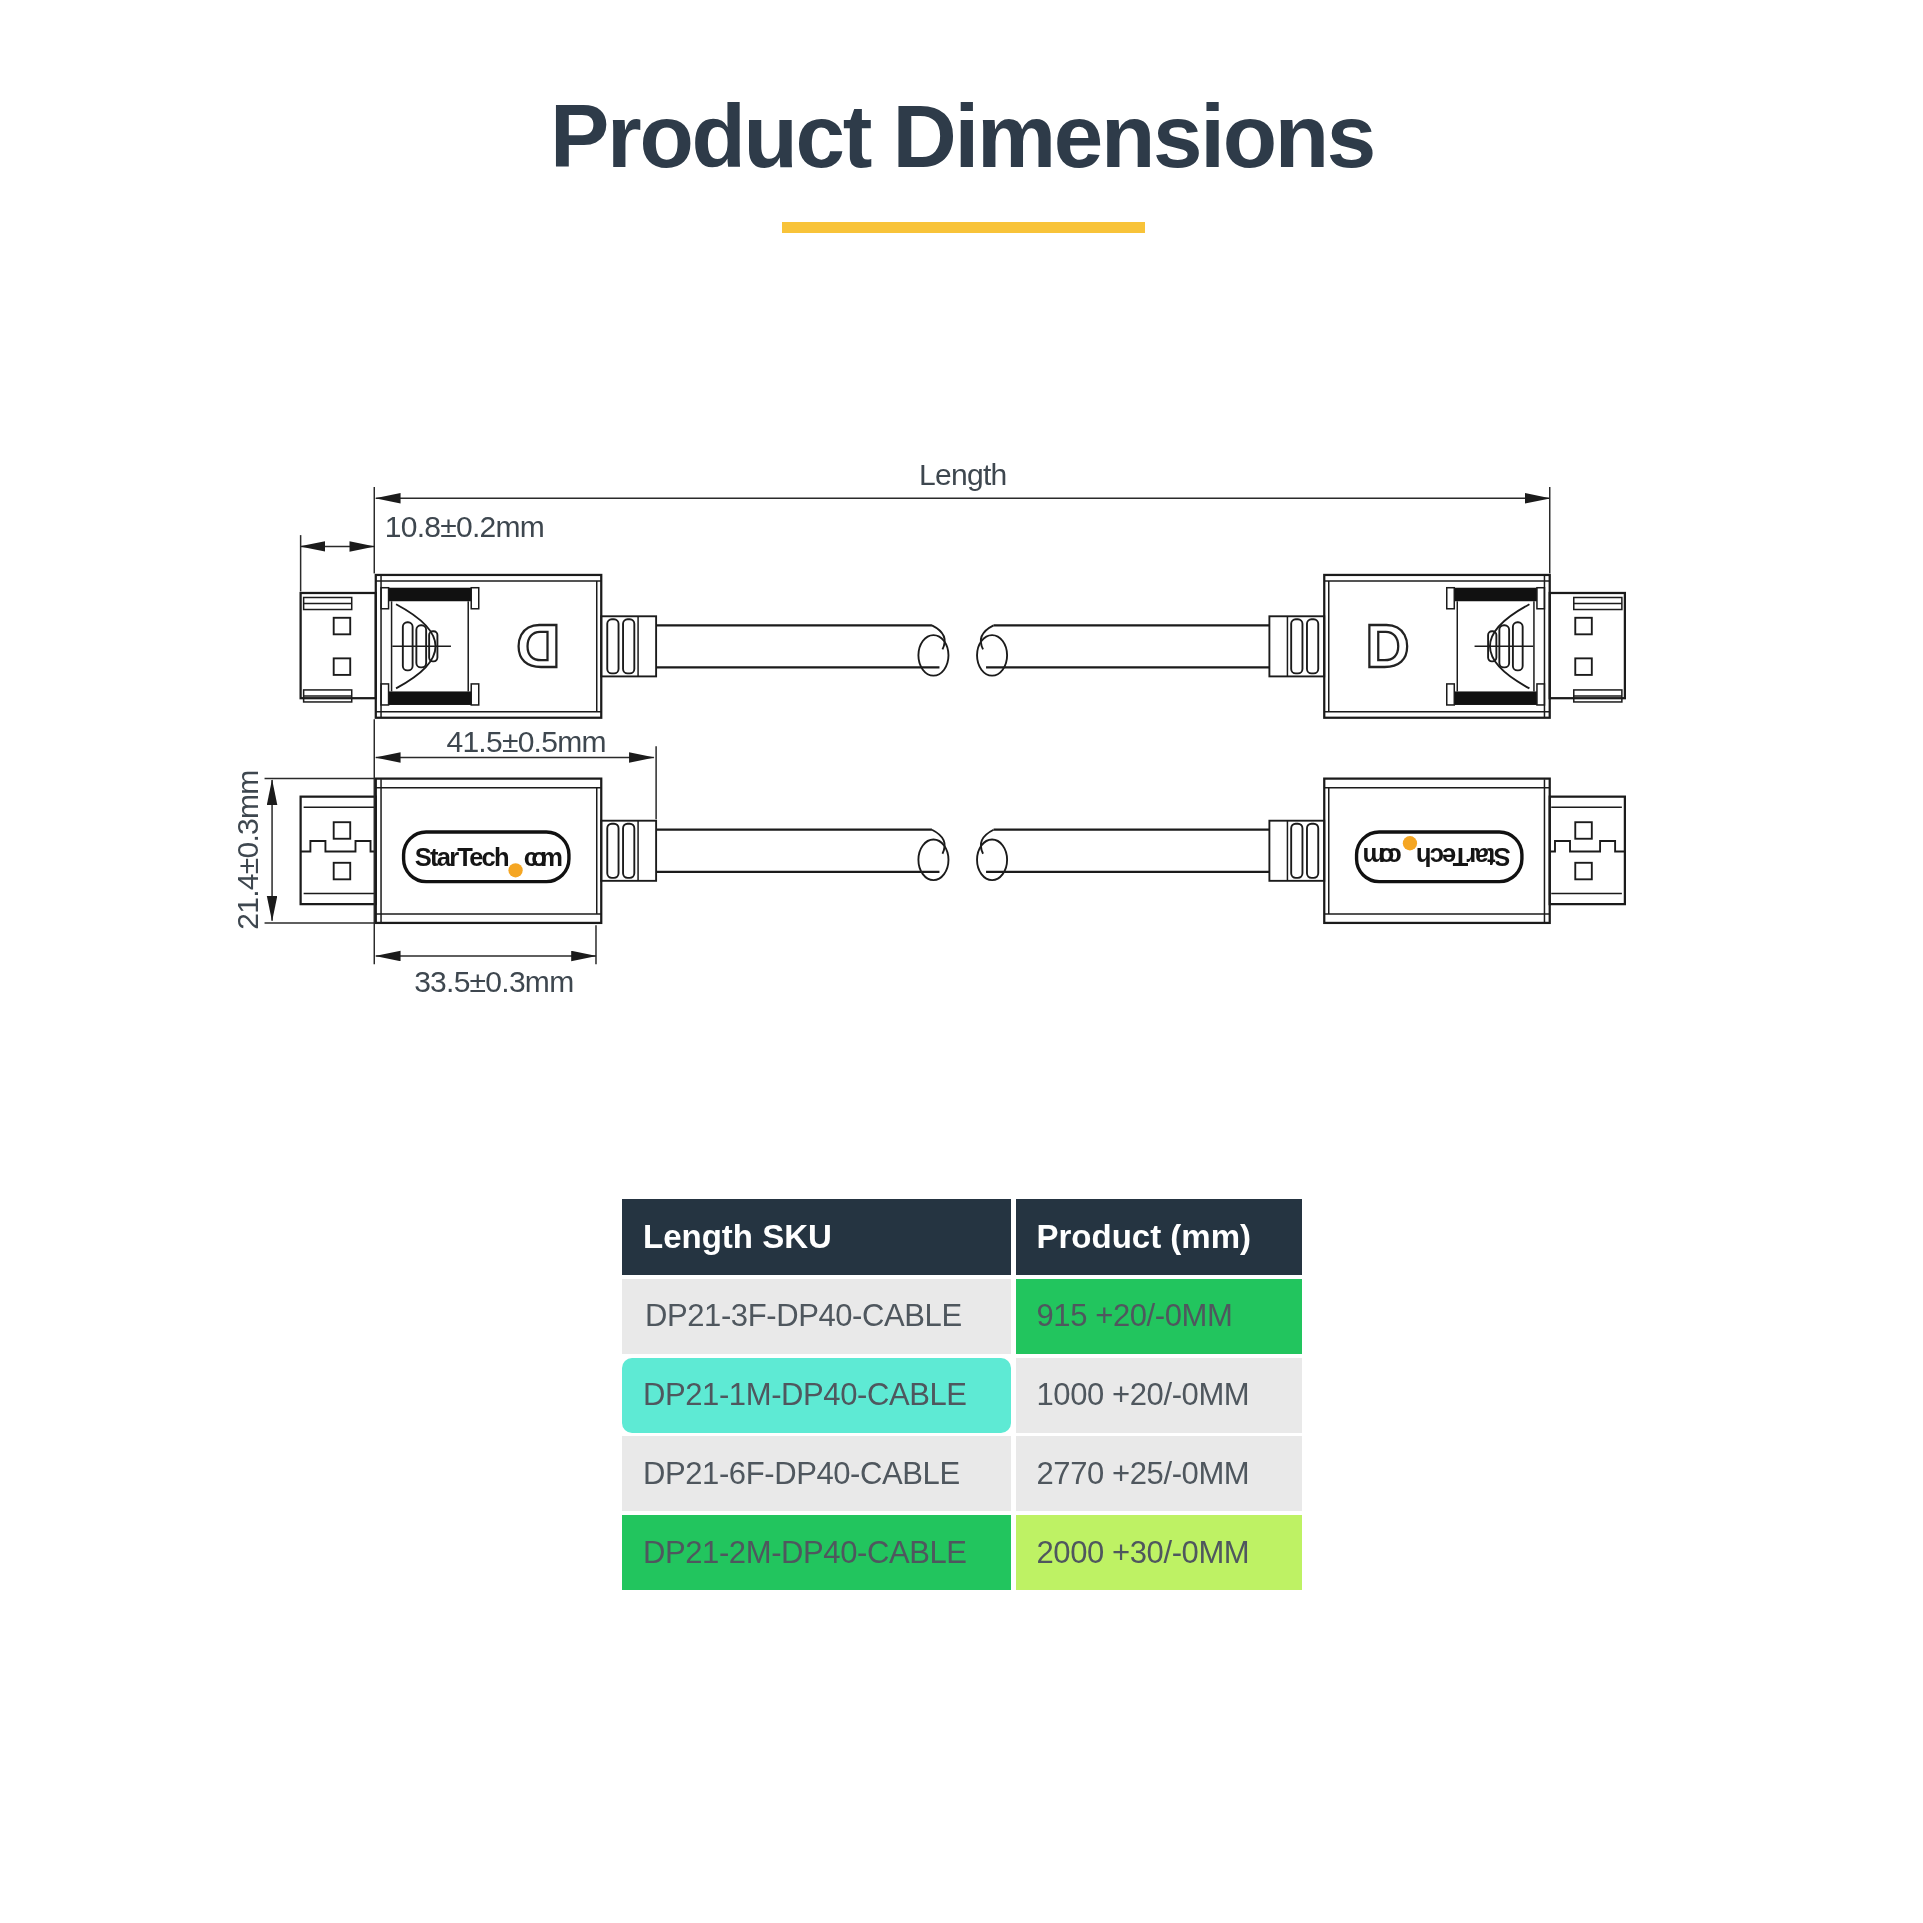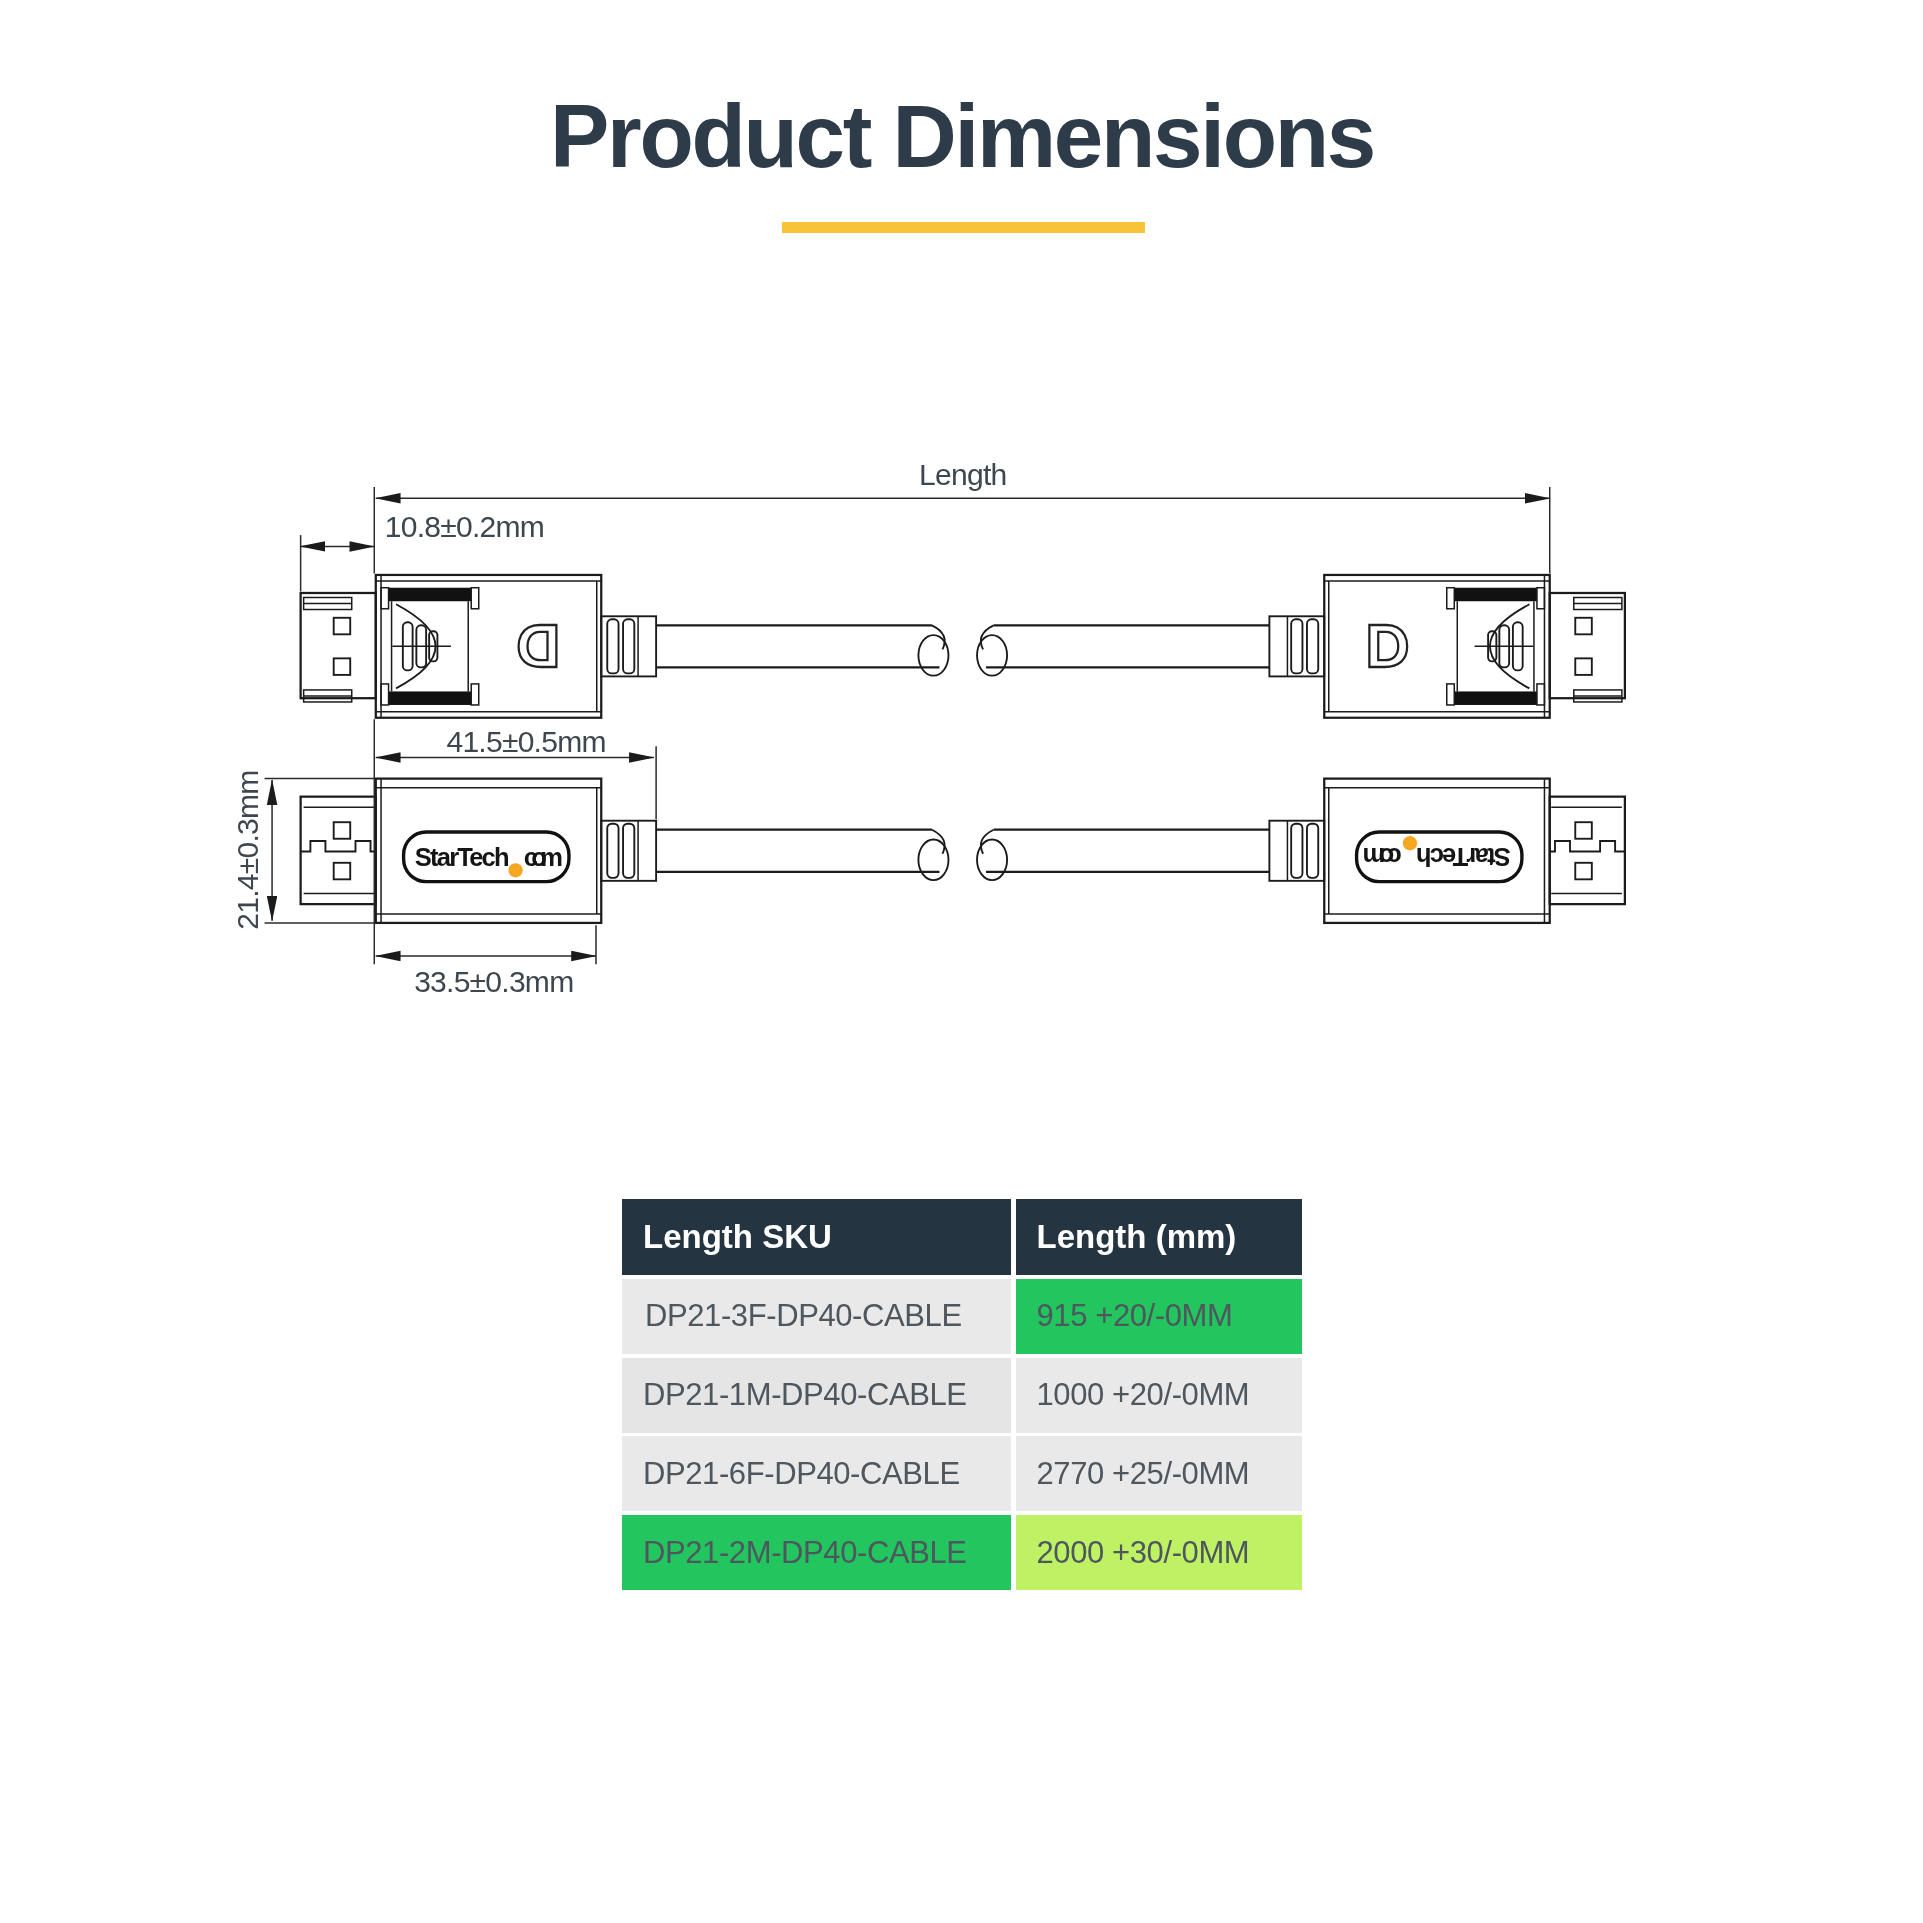--- a/index.html
+++ b/index.html
@@ -157,26 +157,26 @@
       <line x1="352" y1="1228" x2="498" y2="1228"></line>
 
       <text class="dim-label" x="657" y="1320" text-anchor="middle" stroke="none" fill="#3e474f">33.5±0.3mm</text>
       <line x1="500" y1="1272" x2="793" y2="1272" marker-start="url(#ah-start)" marker-end="url(#ah-end)"></line>
       <line x1="793" y1="1231" x2="793" y2="1283"></line>
     </g>
   </svg>
 
   <div class="product-table">
     <div class="th" style="background: rgb(37, 52, 65); color: rgb(255, 255, 255);">Length SKU</div>
-    <div class="th" style="background: rgb(37, 52, 65); color: rgb(255, 255, 255);">Length (mm)</div>
+    <div class="th" style="background: rgb(37, 52, 65); color: rgb(255, 255, 255);">Product (mm)</div>
 
     <div class="td" style="background: rgb(233, 233, 233); color: rgb(79, 87, 94); padding-left: 23px;">DP21-3F-DP40-CABLE</div>
     <div class="td" style="background: #22c55e; color: rgb(79, 87, 94);">915 +20/-0MM</div>
 
-    <div class="td" style="background: #e5e5e5; color: rgb(79, 87, 94);">DP21-1M-DP40-CABLE</div>
+    <div class="td" style="background: #5eead4; color: rgb(79, 87, 94); border-radius: 10px;">DP21-1M-DP40-CABLE</div>
     <div class="td" style="background: rgb(233, 233, 233); color: rgb(79, 87, 94);">1000 +20/-0MM</div>
 
     <div class="td" style="background: rgb(233, 233, 233); color: rgb(79, 87, 94);">DP21-6F-DP40-CABLE</div>
     <div class="td" style="background: rgb(233, 233, 233); color: rgb(79, 87, 94);">2770 +25/-0MM</div>
 
     <div class="td" style="background: #22c55e; color: rgb(79, 87, 94);">DP21-2M-DP40-CABLE</div>
     <div class="td" style="background: #bef264; color: rgb(79, 87, 94);">2000 +30/-0MM</div>
   </div>
 
 </div>

